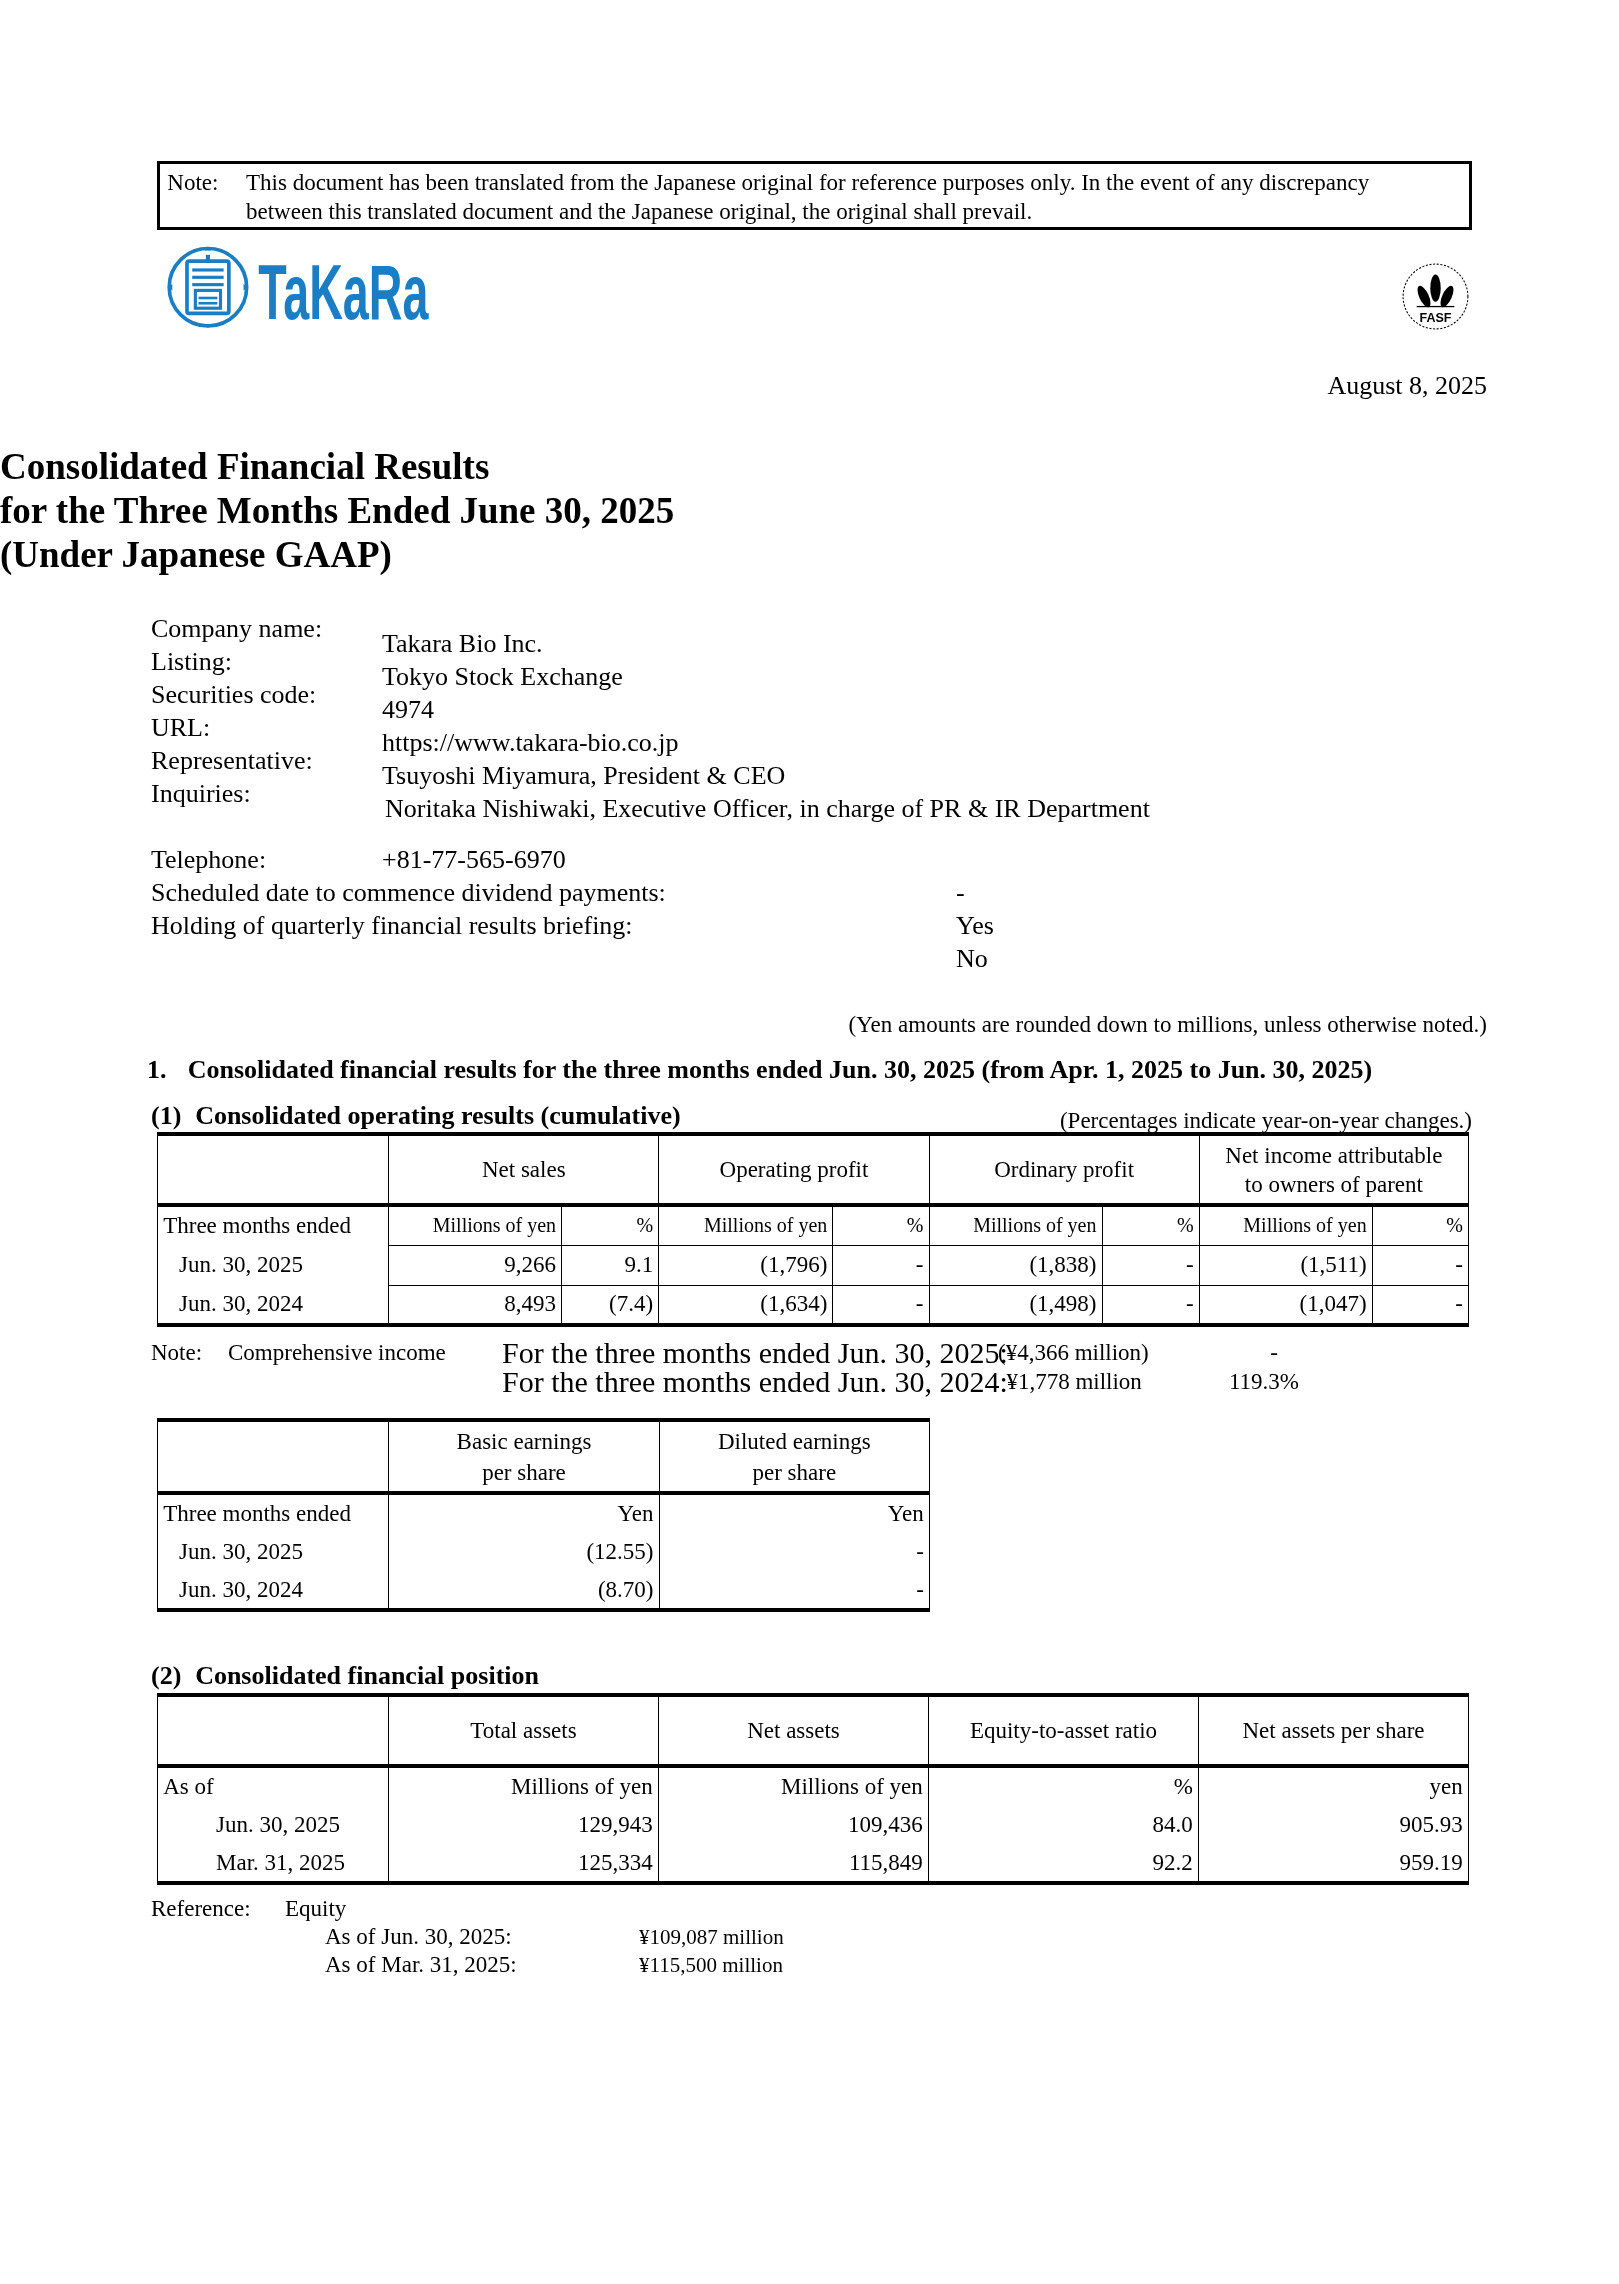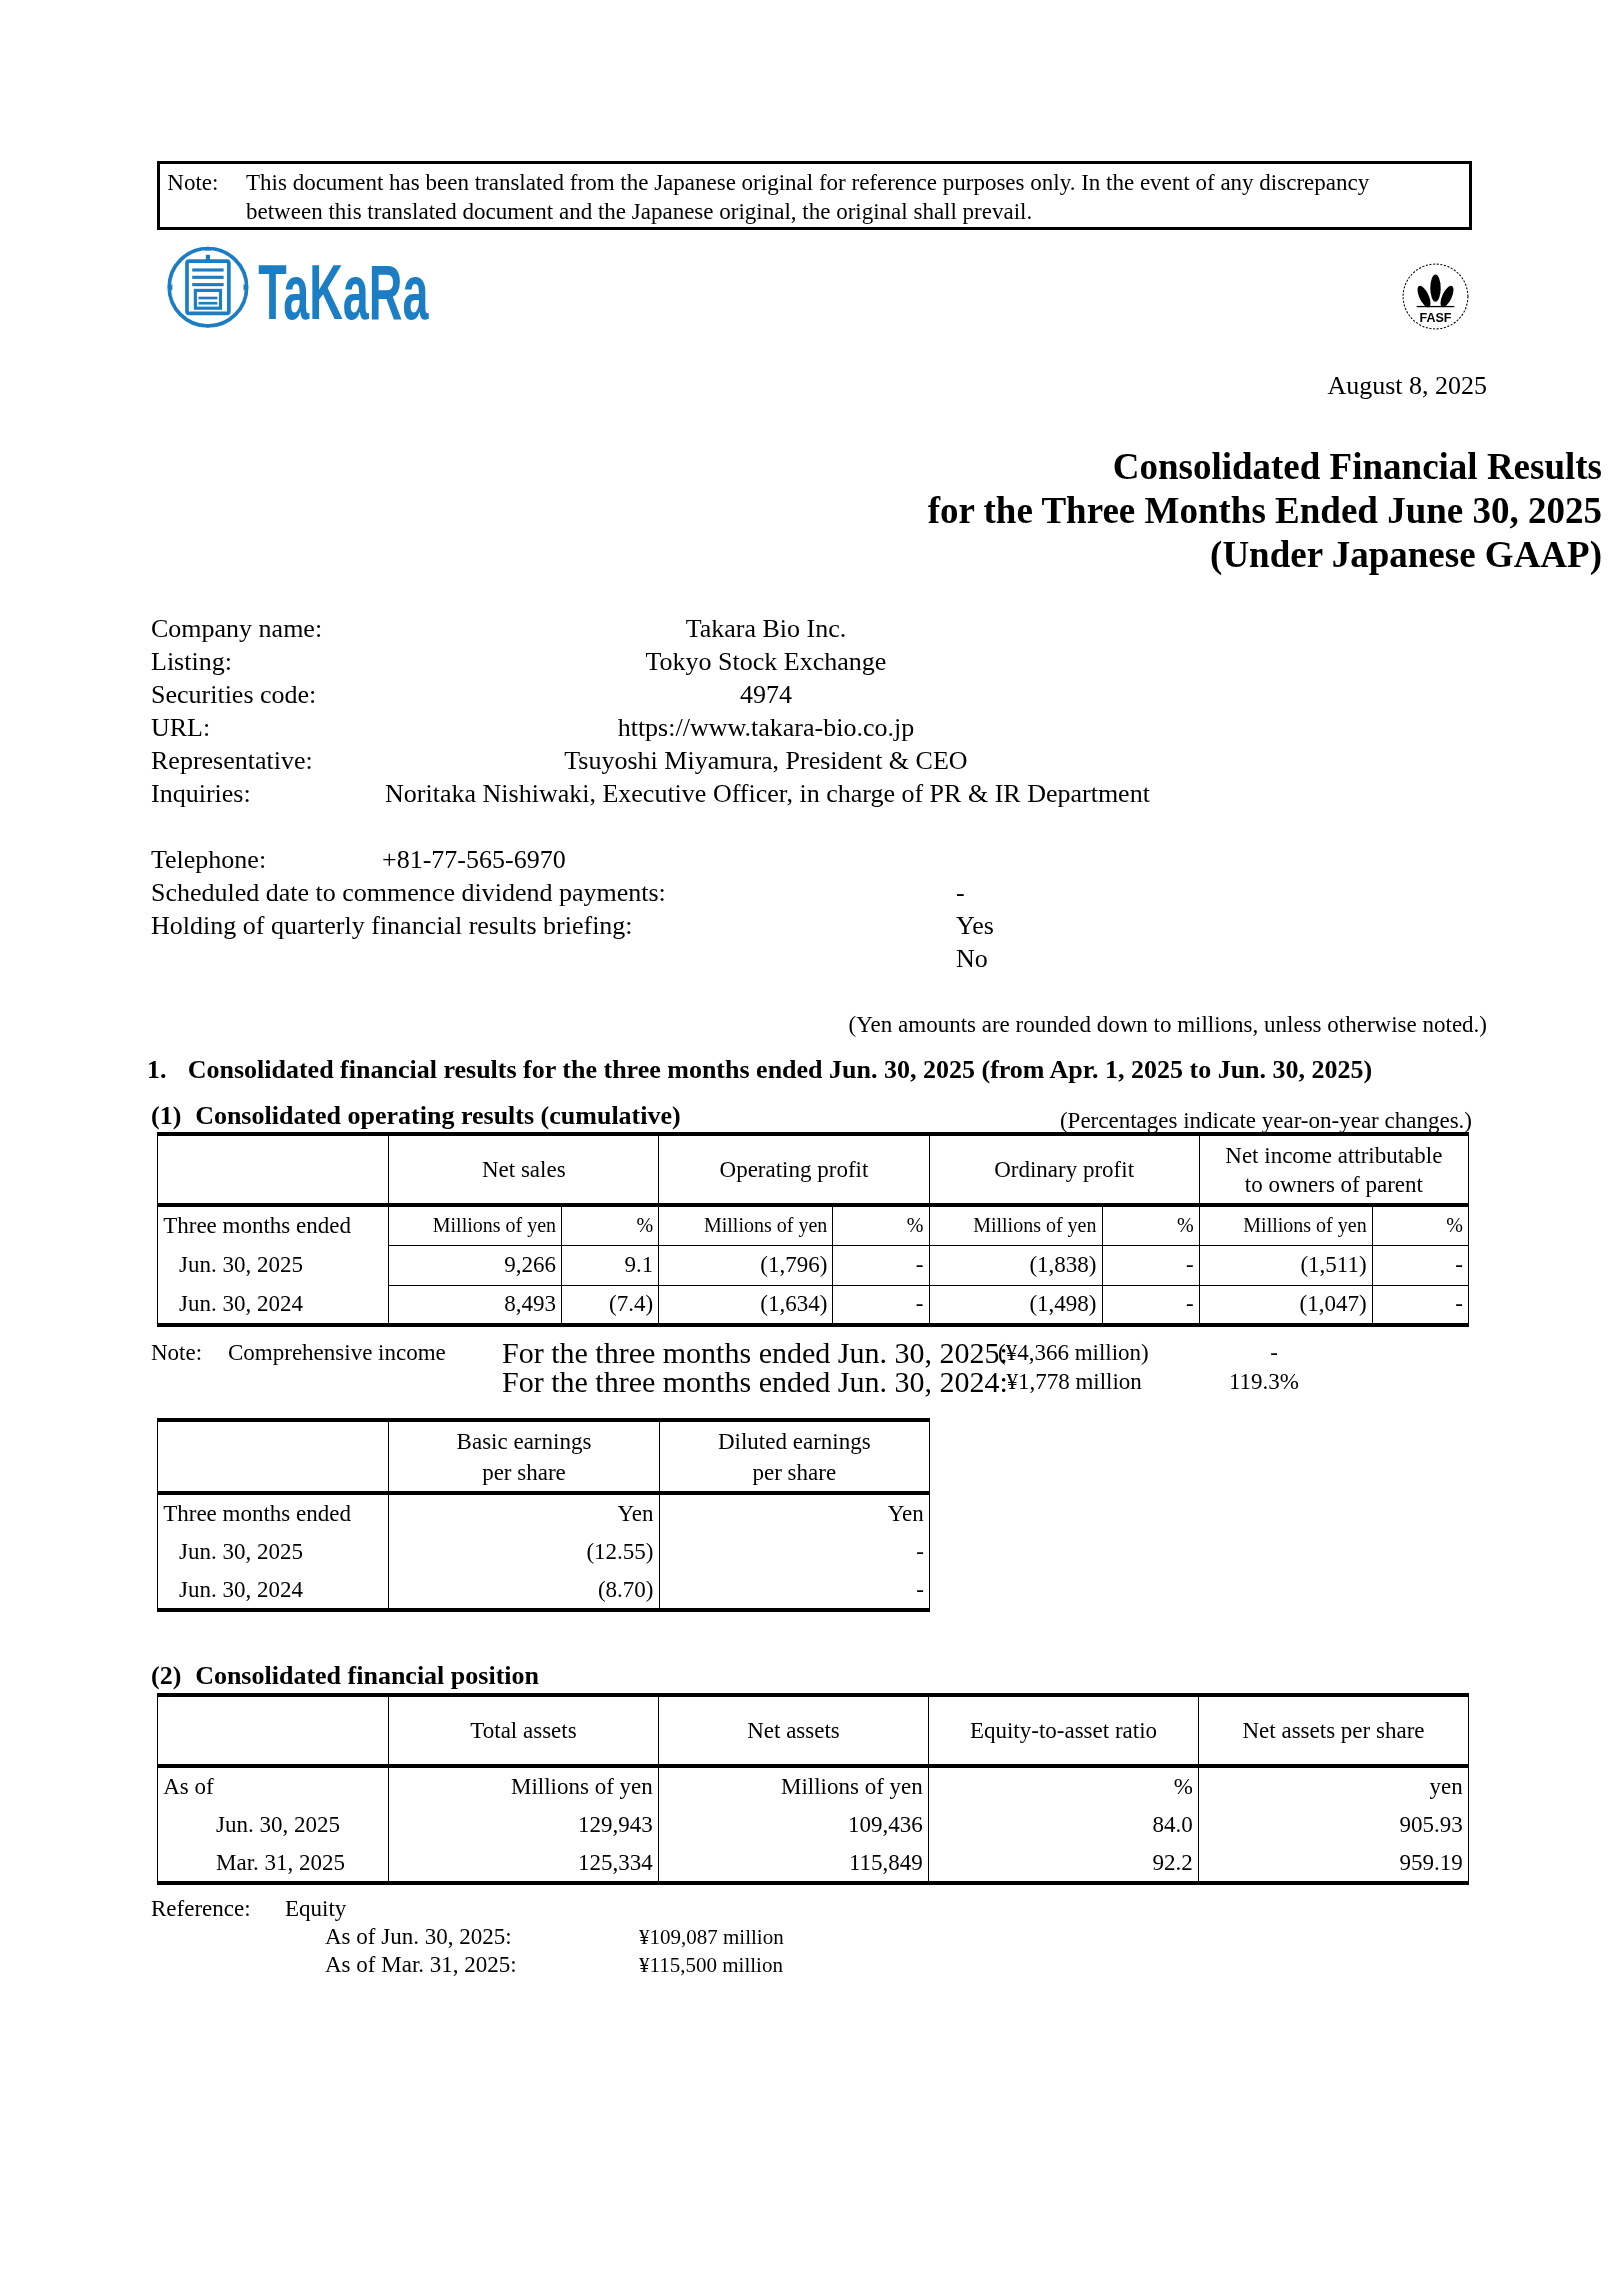--- a/index.html
+++ b/index.html
@@ -5,21 +5,21 @@
   html, body { margin:0; padding:0; background:#ffffff; }
   body { width:1619px; height:2284px; position:relative; overflow:hidden;
          font-family:"Liberation Serif", "DejaVu Serif", serif; color:#000; }
   .note-box { position:absolute; left:157px; top:161px; width:1309px; height:63px;
               border:3.1px solid #000; box-sizing:content-box; }
   .note-box .lbl { position:absolute; left:7.3px; top:4.2px; font-size:23px; line-height:29px; }
   .note-box .txt { position:absolute; left:86px; top:4.2px; font-size:23px; line-height:29px; width:1215px; }
   .logo { position:absolute; left:165px; top:241px; width:267px; height:92px; }
   .fasf { position:absolute; left:1401px; top:262px; width:69px; height:69px; }
   .date { position:absolute; right:132px; top:369px; font-size:26px; line-height:33px; }
-  .title { position:absolute; left:0; width:1602px; text-align:right; top:445px;
+  .title { position:absolute; left:0; width:1602px; text-align:left; top:445px;
            font-weight:bold; font-size:37px; line-height:44px; }
   .title div { white-space:nowrap; }
   .kv { position:absolute; font-size:26px; line-height:33px; white-space:nowrap; }
   .bold { font-weight:bold; }
   table.fin { position:absolute; border-collapse:collapse; font-size:23px; }
   table.fin td, table.fin th { border:1.6px solid #000; padding:0 5.2px; font-weight:normal;
            white-space:nowrap; box-sizing:border-box; }
   table.fin .hdr th { text-align:center; vertical-align:middle; }
   table.fin .sep td, table.fin .sep th { border-top:4.2px solid #000; }
   table.fin .r { text-align:right; }
@@ -78,21 +78,21 @@
 </div>
 
 <div class="kv" style="left:151px; top:612px;">
   <div>Company name:</div>
   <div>Listing:</div>
   <div>Securities code:</div>
   <div>URL:</div>
   <div>Representative:</div>
   <div>Inquiries:</div>
 </div>
-<div class="kv" style="left:382px; top:612px;text-align:center;">
+<div class="kv" style="left:382px; top:627px;">
   <div>Takara Bio Inc.</div>
   <div>Tokyo Stock Exchange</div>
   <div>4974</div>
   <div>https://www.takara-bio.co.jp</div>
   <div>Tsuyoshi Miyamura, President &amp; CEO</div>
   <div style="padding-left:3.1px;">Noritaka Nishiwaki, Executive Officer, in charge of PR &amp; IR Department</div>
 </div>
 
 <div class="kv" style="left:151px; top:843px;">Telephone:</div>
 <div class="kv" style="left:382px; top:843px;">+81-77-565-6970</div>

